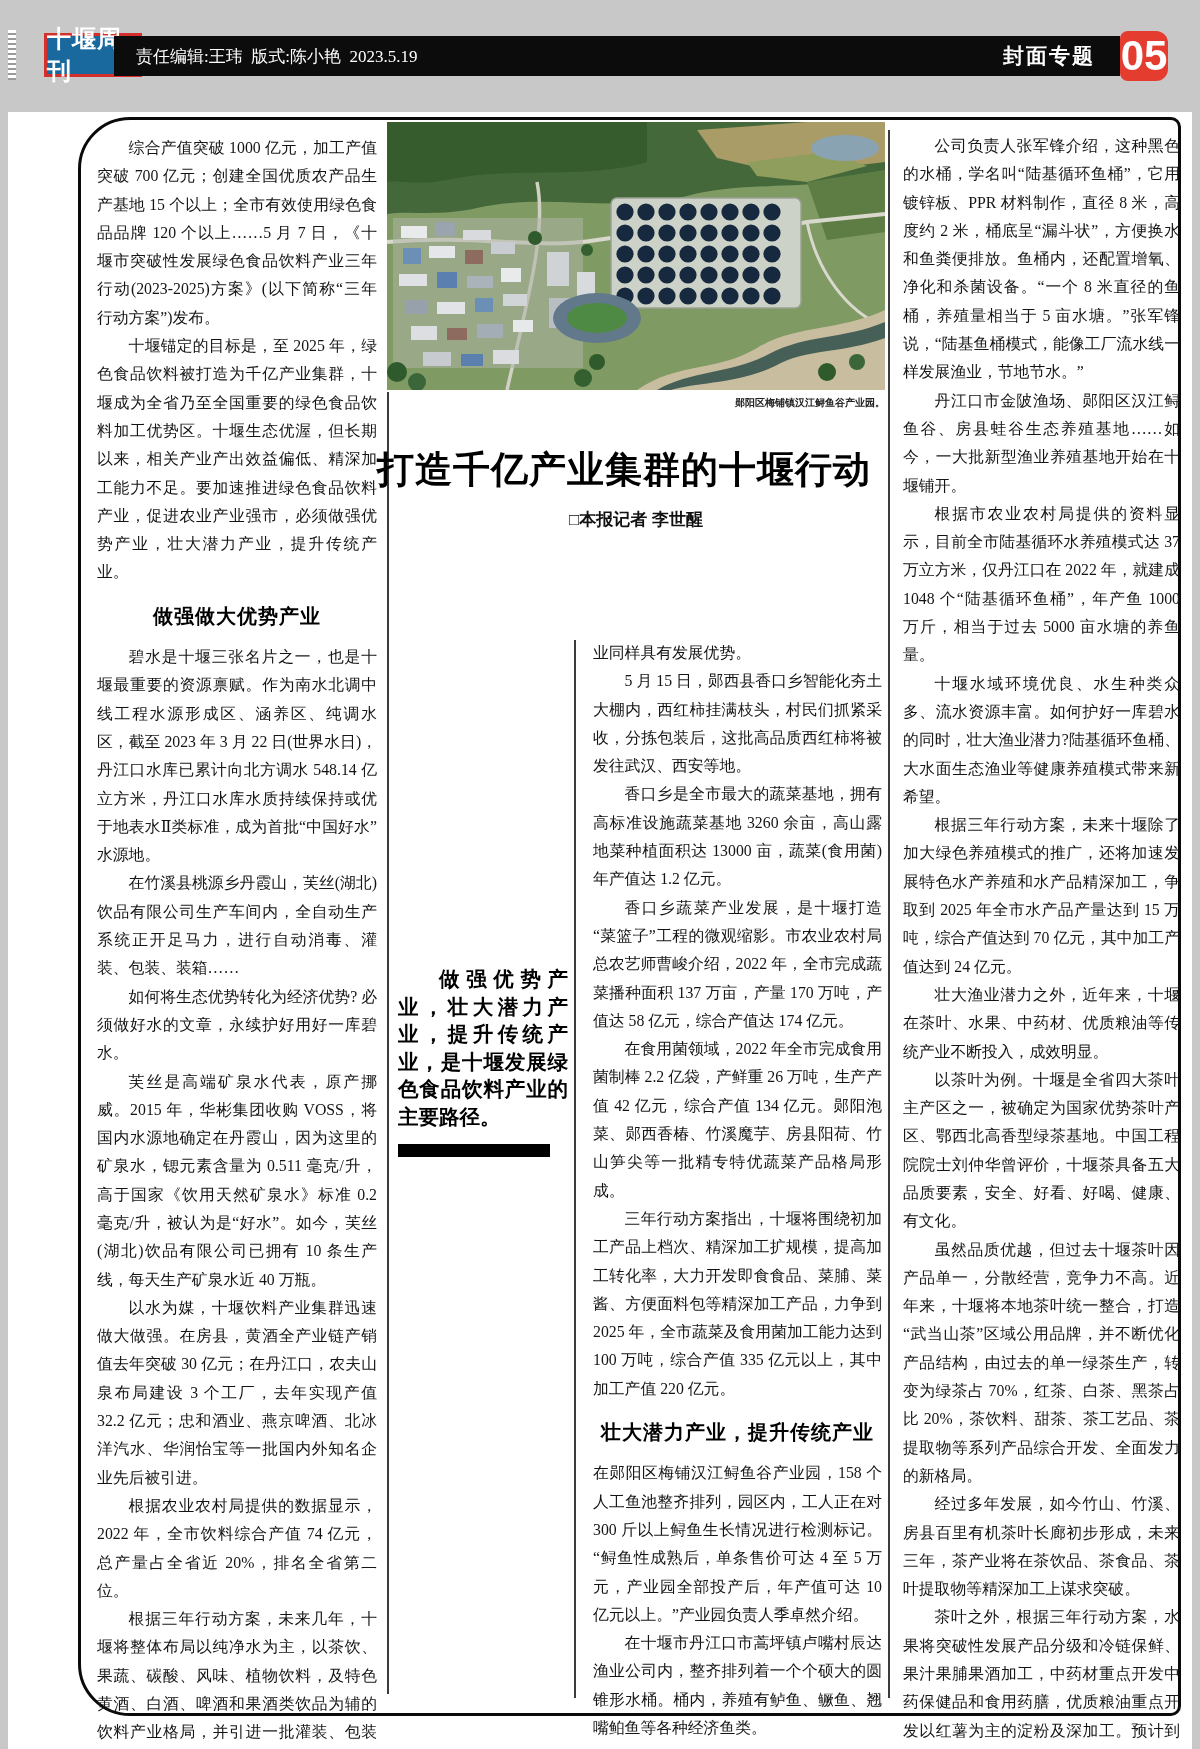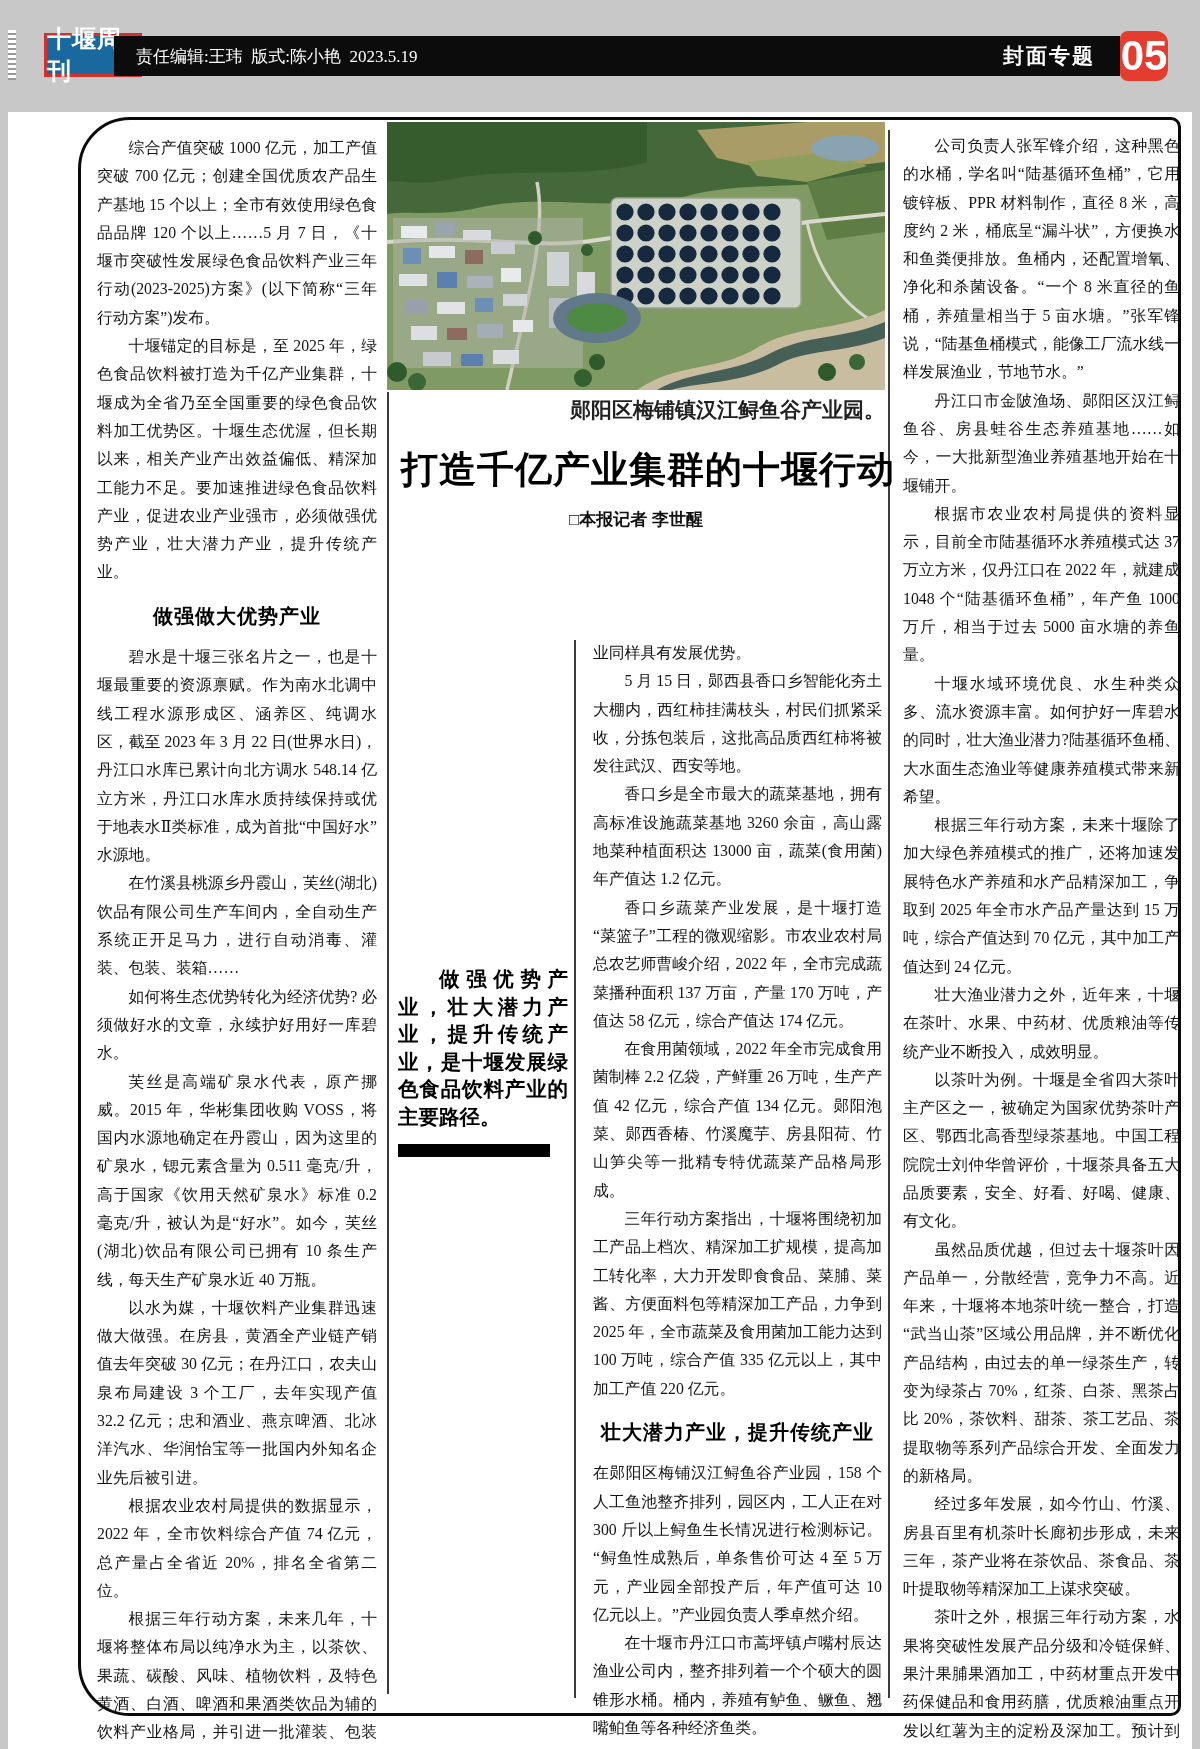--- a/index.html
+++ b/index.html
@@ -66,24 +66,24 @@
     font-weight:bold;font-size:20px;color:#000;
     margin:15px 0 13px;letter-spacing:1px;
   }
   .col-mid .plist-cont p:first-child{text-indent:0;}
   
   .photo{position:absolute;left:306px;top:2px;width:498px;height:268px;overflow:hidden;background:#7f9a62;}
   .photo svg{display:block;}
   .caption{
     position:absolute;left:306px;top:276px;width:498px;text-align:right;
     font-family:"Liberation Sans","DejaVu Sans",sans-serif;
-    font-weight:bold;font-size:21px;color:#222;
+    font-weight:bold;font-size:10px;color:#222;
   }
   .headline{
-    position:absolute;left:296px;top:325px;width:518px;text-align:right;
+    position:absolute;left:296px;top:325px;width:518px;text-align:left;
     font-family:"Liberation Sans","DejaVu Sans",sans-serif;
     font-weight:900;font-size:37px;letter-spacing:1px;color:#000;white-space:nowrap;
   }
   .byline{
     position:absolute;left:306px;top:388px;width:498px;text-align:center;
     font-family:"Liberation Sans","DejaVu Sans",sans-serif;
     font-weight:bold;font-size:17px;color:#111;
   }
   
   .quote-box{position:absolute;left:317px;top:820px;width:170px;margin-top:26px;}

